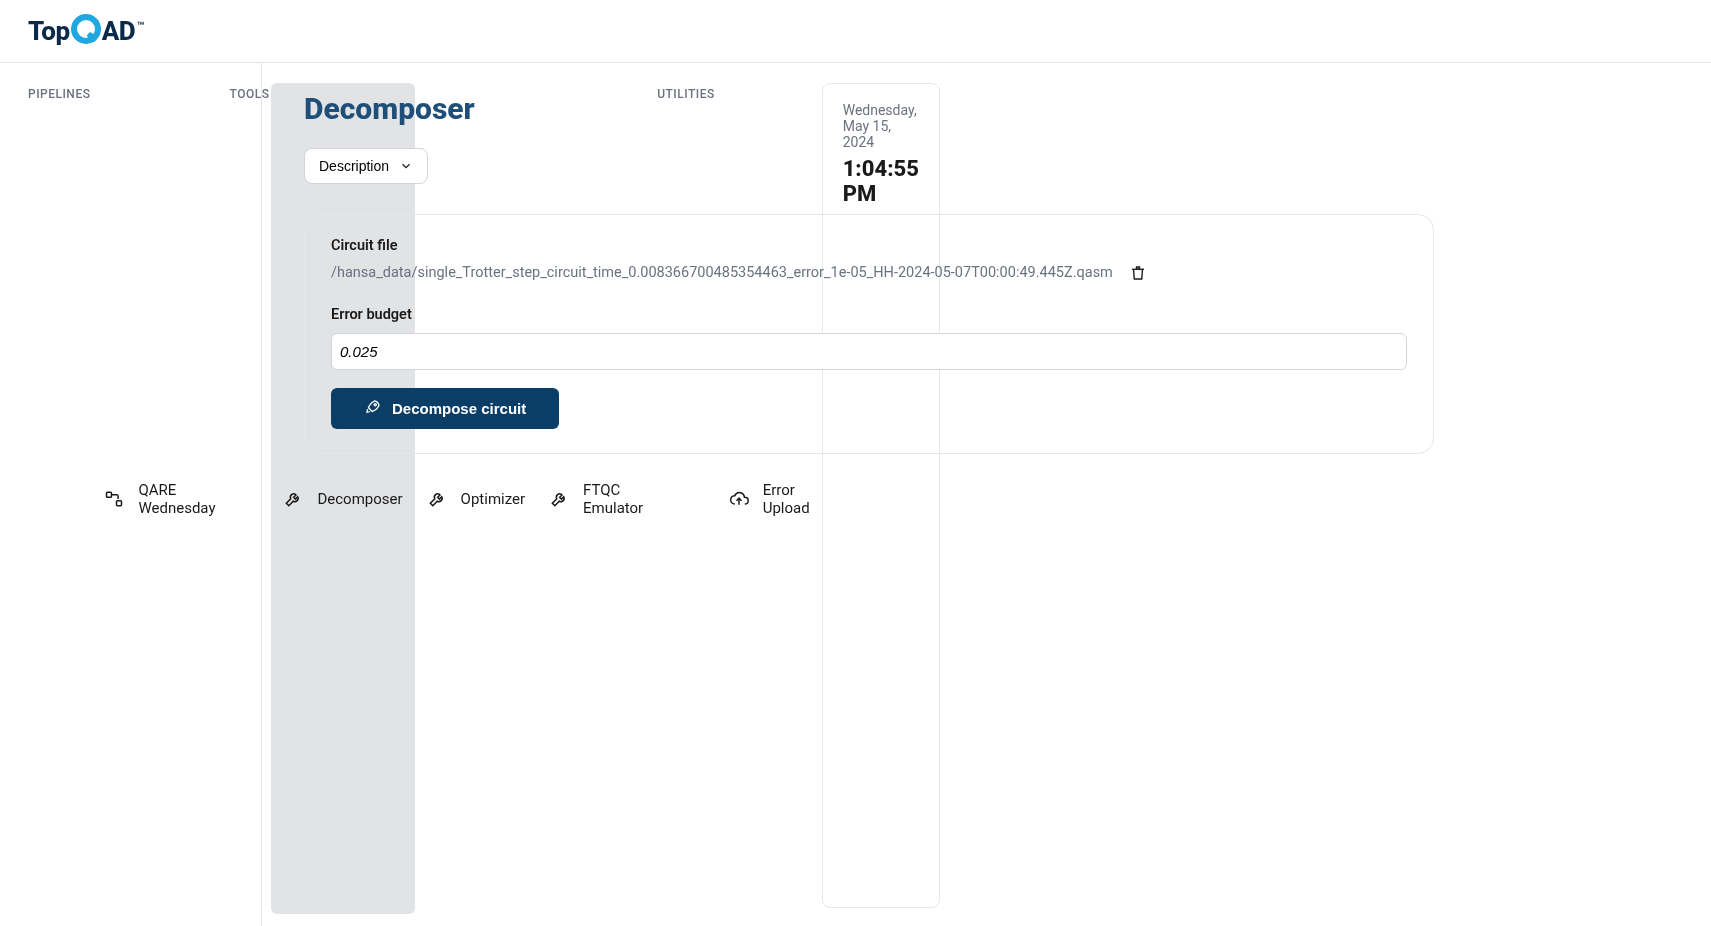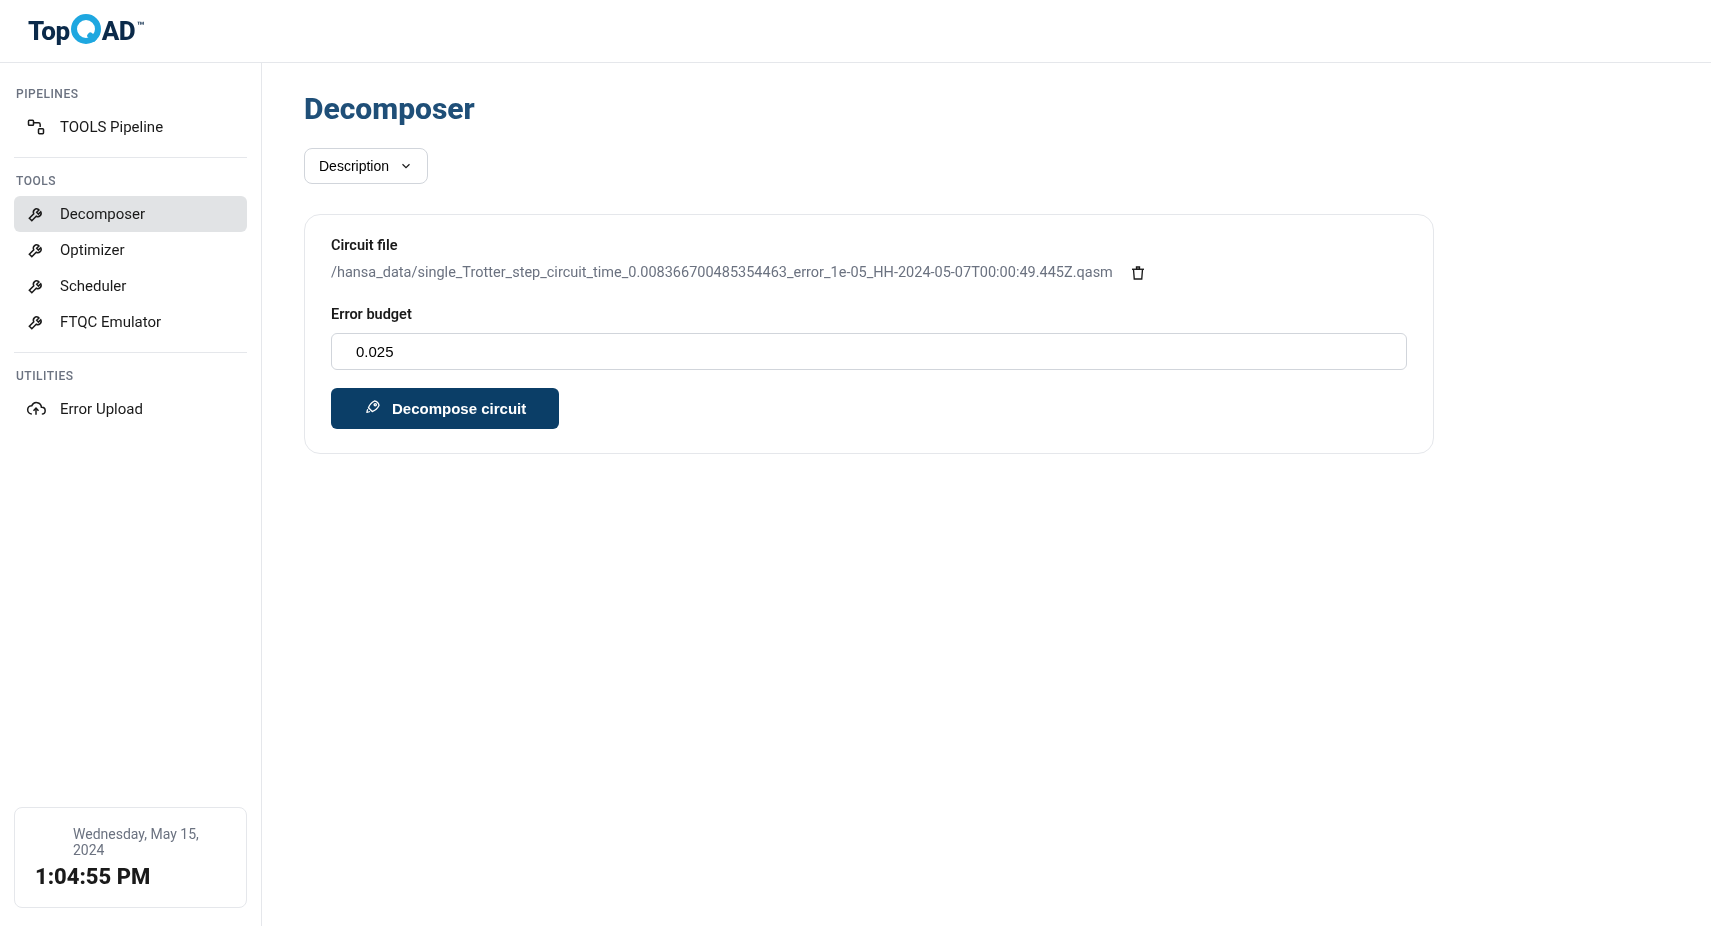--- a/index.html
+++ b/index.html
@@ -59,23 +59,23 @@
   }
 
   
   .body-row {
     display: flex;
     height: calc(100% - 63px);
   }
   .sidebar {
     width: 262px;
     border-right: 1px solid #e5e7eb;
-    padding: 20px 14px 12px 14px;
-    display: flex;
-    flex-direction: column;
+    padding: 20px 14px 12px 26px;
+    display: flex;
+    flex-direction: row;
   }
   .section-label {
     font-size: 12px;
     letter-spacing: 0.5px;
     color: #6b7280;
     font-weight: 500;
     padding: 4px 2px 8px 2px;
   }
   .nav-item {
     display: flex;
@@ -109,21 +109,20 @@
   .clock-card {
     border: 1px solid #e5e7eb;
     border-radius: 8px;
     padding: 18px 20px;
     margin-bottom: 6px;
   }
   .clock-date {
     font-size: 14px;
     color: #6b7280;
     margin-bottom: 6px;
-    margin-left: 38px;
   }
   .clock-time {
     font-size: 22px;
     font-weight: 800;
   }
 
   
   .main {
     flex: 1;
     padding: 28px 42px;
@@ -177,24 +176,25 @@
     height: 20px;
     cursor: pointer;
     flex: 0 0 20px;
   }
   .trash-btn svg { width:18px;height:18px;stroke:#1a1a1a;fill:none;stroke-width:1.8;}
 
   .text-input {
     width: 100%;
     border: 1px solid #d1d5db;
     border-radius: 6px;
-    padding: 9px 24px;
+    padding: 9px 8px;
     font-size: 15px;
     margin-bottom: 18px;
     outline: none;
+    font-style: italic;
   }
 
   .primary-btn {
     display: inline-flex;
     align-items: center;
     gap: 10px;
     background: #0b3e67;
     color: #fff;
     border: none;
     border-radius: 6px;
@@ -222,21 +222,21 @@
   <aside class="sidebar">
     <div class="section-label">PIPELINES</div>
     <div class="nav-item">
       <span class="nav-icon">
         <svg viewBox="0 0 24 24">
             <rect x="3" y="4" width="6" height="6" rx="1"></rect>
             <rect x="15" y="14" width="6" height="6" rx="1"></rect>
             <path d="M9 7h6a2 2 0 0 1 2 2v3"></path>
           </svg>
       </span>
-      <span>TOOLS Pipeline</span>
+      <span>QARE Wednesday</span>
     </div>
 
     <div class="divider"></div>
 
     <div class="section-label">TOOLS</div>
 
     <div class="nav-item active">
       <span class="nav-icon">
         <svg viewBox="0 0 24 24">
             <path d="M14.7 6.3a4 4 0 0 0-5.4 5.4L4 17l3 3 5.3-5.3a4 4 0 0 0 5.4-5.4l-2.8 2.8-2.1-2.1 2.8-2.8z"></path>
@@ -244,28 +244,20 @@
       </span>
       <span>Decomposer</span>
     </div>
     <div class="nav-item">
       <span class="nav-icon">
         <svg viewBox="0 0 24 24">
             <path d="M14.7 6.3a4 4 0 0 0-5.4 5.4L4 17l3 3 5.3-5.3a4 4 0 0 0 5.4-5.4l-2.8 2.8-2.1-2.1 2.8-2.8z"></path>
           </svg>
       </span>
       <span>Optimizer</span>
-    </div>
-    <div class="nav-item">
-      <span class="nav-icon">
-        <svg viewBox="0 0 24 24">
-            <path d="M14.7 6.3a4 4 0 0 0-5.4 5.4L4 17l3 3 5.3-5.3a4 4 0 0 0 5.4-5.4l-2.8 2.8-2.1-2.1 2.8-2.8z"></path>
-          </svg>
-      </span>
-      <span>Scheduler</span>
     </div>
     <div class="nav-item">
       <span class="nav-icon">
         <svg viewBox="0 0 24 24">
             <path d="M14.7 6.3a4 4 0 0 0-5.4 5.4L4 17l3 3 5.3-5.3a4 4 0 0 0 5.4-5.4l-2.8 2.8-2.1-2.1 2.8-2.8z"></path>
           </svg>
       </span>
       <span>FTQC Emulator</span>
     </div>
 

